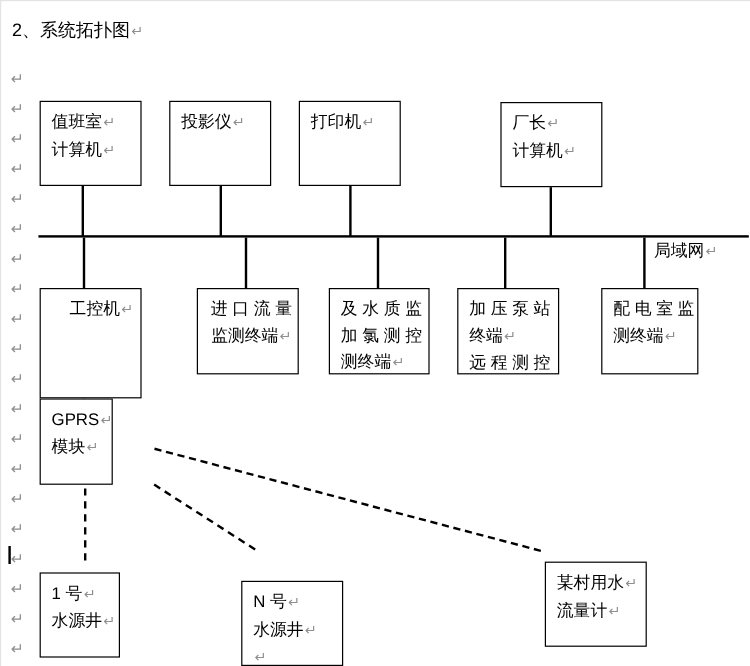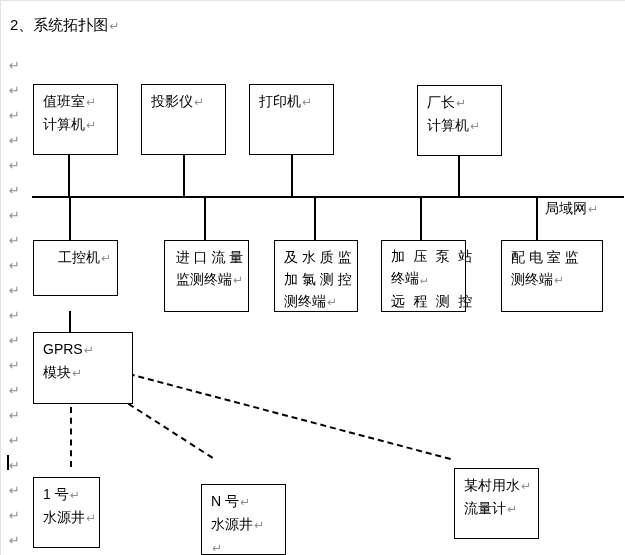--- a/index.html
+++ b/index.html
@@ -67,47 +67,47 @@
 
   <div class="node" style="left:248px;top:83px;width:85px;height:71px;">
     <div class="nl"><span>打印机</span><span class="pm">↵</span></div>
   </div>
 
   <div class="node" style="left:416px;top:84px;width:85px;height:71px;">
     <div class="nl"><span>厂长</span><span class="pm">↵</span></div>
     <div class="nl"><span>计算机</span><span class="pm">↵</span></div>
   </div>
 
-  <div class="node" style="left:32px;top:239px;width:85px;height:56px;padding-left:24px;">
+  <div class="node" style="left:32px;top:239px;width:85px;height:92px;padding-left:24px;">
     <div class="nl"><span>工控机</span><span class="pm">↵</span></div>
   </div>
 
   <div class="node" style="left:163px;top:239px;width:85px;height:72px;text-align:center;">
     <div class="nl"><span>进 口 流 量</span></div>
     <div class="nl"><span>监测终端</span><span class="pm">↵</span></div>
   </div>
 
   <div class="node" style="left:273px;top:239px;width:84px;height:72px;">
     <div class="nl"><span>及 水 质 监</span></div>
     <div class="nl"><span>加 氯 测 控</span></div>
     <div class="nl"><span>测终端</span><span class="pm">↵</span></div>
   </div>
 
-  <div class="node" style="left:380px;top:239px;width:85px;height:72px;font-family:Liberation Mono, monospace;">
+  <div class="node" style="left:380px;top:239px;width:85px;height:72px;">
     <div class="nl"><span>加 压 泵 站</span></div>
     <div class="nl"><span>终端</span><span class="pm">↵</span></div>
     <div class="nl"><span>远 程 测 控</span></div>
   </div>
 
-  <div class="node" style="left:500px;top:239px;width:102px;height:72px;">
+  <div class="node" style="left:500px;top:239px;width:81px;height:72px;">
     <div class="nl"><span>配 电 室 监</span></div>
     <div class="nl"><span>测终端</span><span class="pm">↵</span></div>
   </div>
 
-  <div class="node" style="left:32px;top:331px;width:100px;height:72px;">
+  <div class="node" style="left:32px;top:331px;width:61px;height:72px;">
     <div class="nl"><span>GPRS</span><span class="pm">↵</span></div>
     <div class="nl"><span>模块</span><span class="pm">↵</span></div>
   </div>
 
   <div class="node" style="left:32px;top:476px;width:67px;height:71px;">
     <div class="nl"><span>1 号</span><span class="pm">↵</span></div>
     <div class="nl"><span>水源井</span><span class="pm">↵</span></div>
   </div>
 
   <div class="node" style="left:200px;top:467px;width:85px;height:71px;margin-top:16px;">

